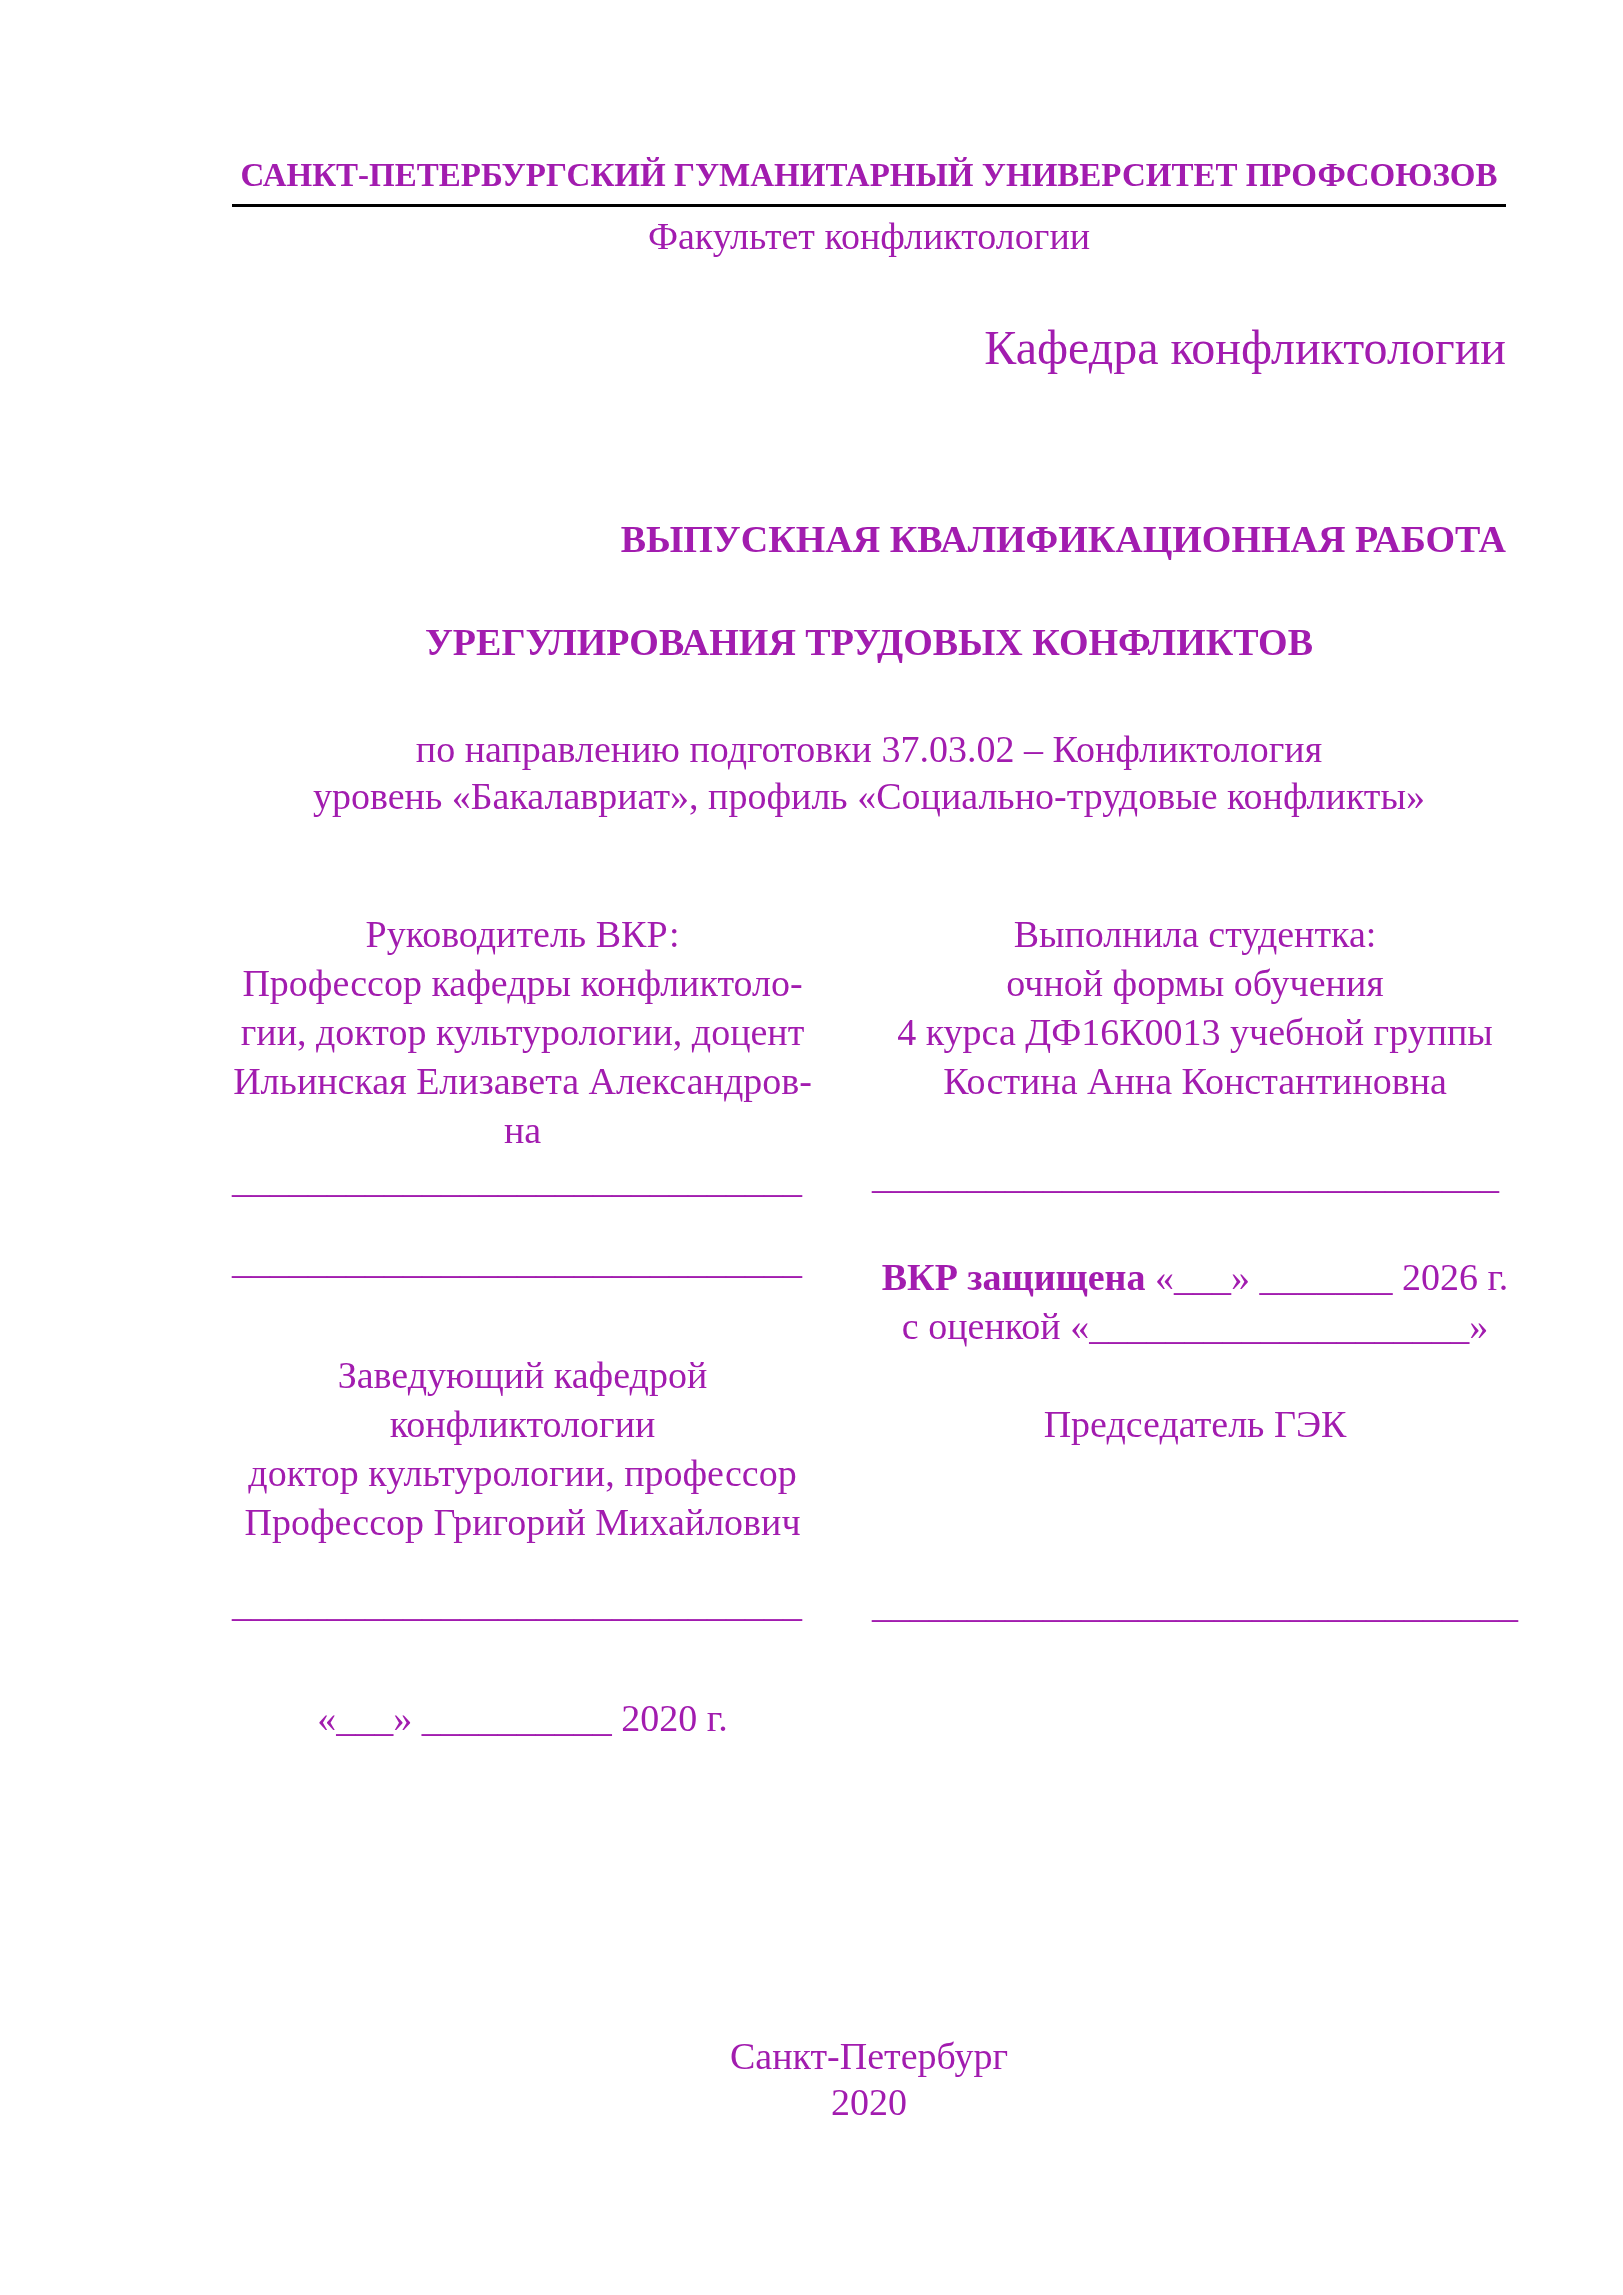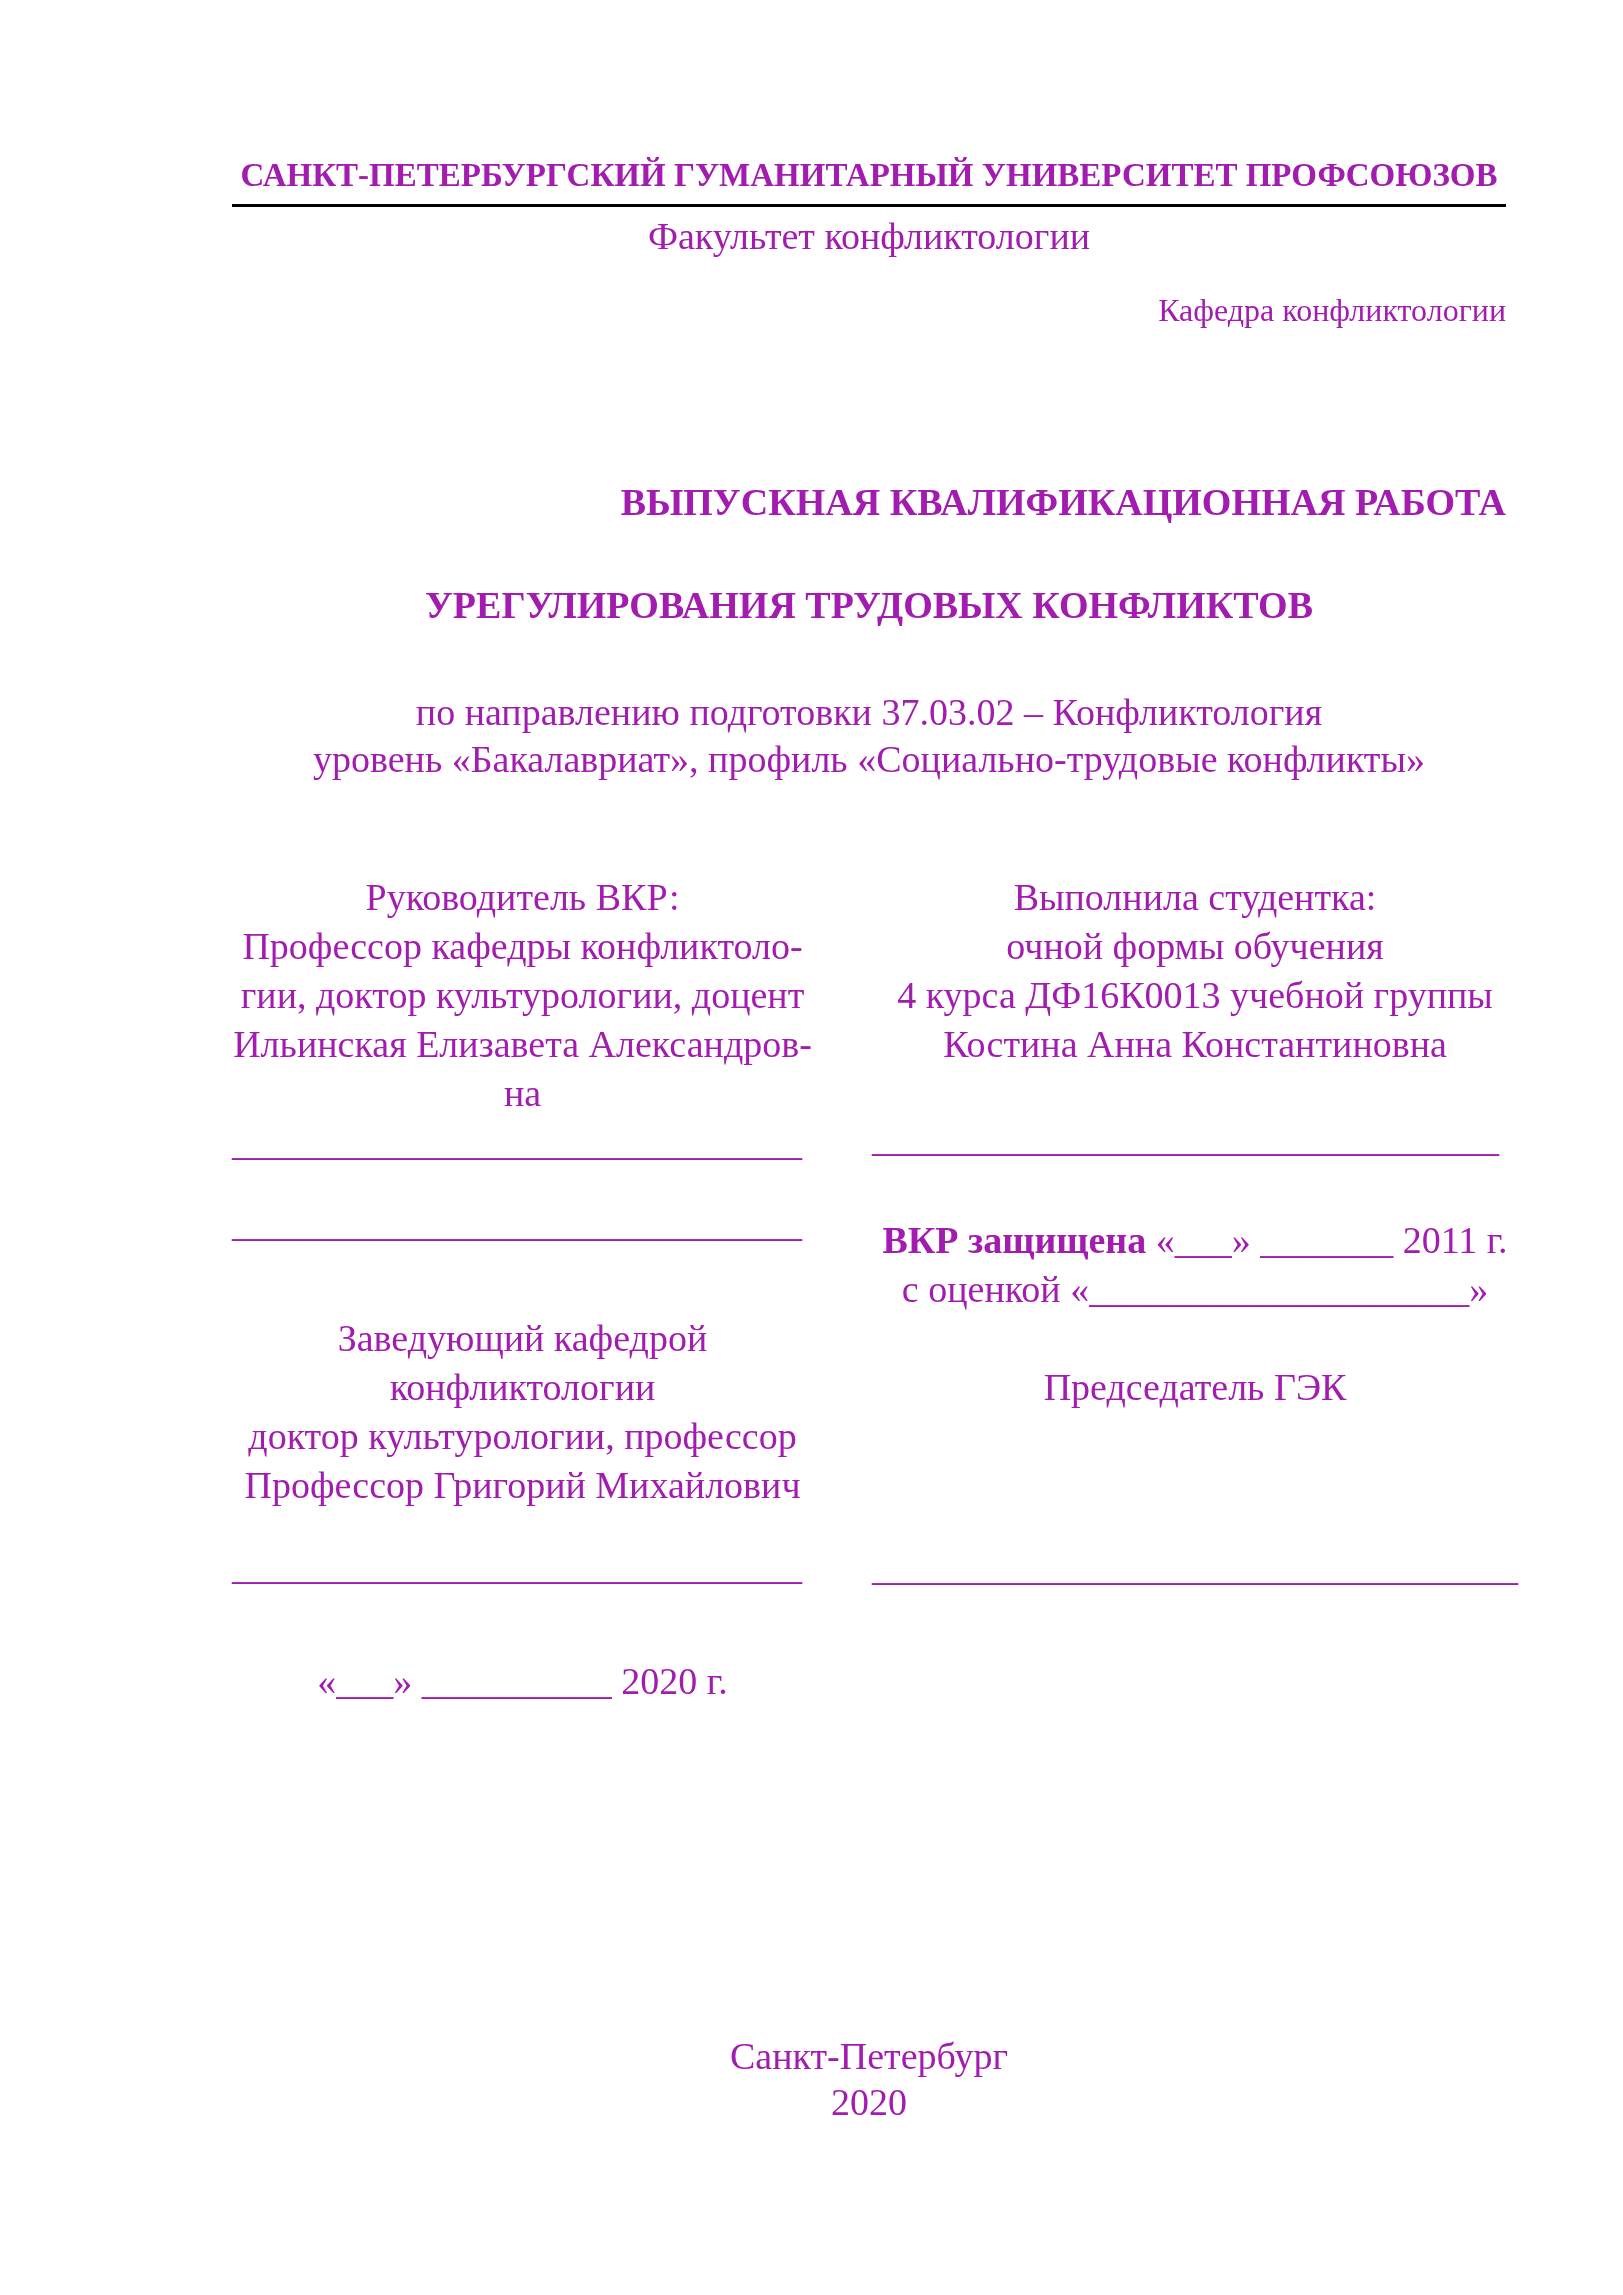--- a/index.html
+++ b/index.html
@@ -29,22 +29,22 @@
     border-bottom: 3.9px solid #000000;
     letter-spacing: 0px;
   }
   .faculty {
     margin-top: 4.7px;
     font-size: 38px;
     line-height: 49px;
     text-align: center;
   }
   .department {
-    margin-top: 25px;
-    font-size: 32px;
+    margin-top: 62px;
+    font-size: 48px;
     line-height: 49px;
     text-align: right;
   }
   .work-type {
     margin-top: 143px;
     font-size: 38px;
     font-weight: bold;
     line-height: 49px;
     text-align: right;
     white-space: nowrap;
@@ -137,21 +137,21 @@
         <div class="sig l-sig3">______________________________</div>
         <div class="line l-date">«___» __________ 2020 г.</div>
       </div>
 
       <div class="col-right">
         <div class="line">Выполнила студентка:</div>
         <div class="line">очной формы обучения</div>
         <div class="line">4 курса ДФ16К0013 учебной группы</div>
         <div class="line">Костина Анна Константиновна</div>
         <div class="sig r-sig1">_________________________________</div>
-        <div class="line r-def"><span class="bold">ВКР защищена</span><span> «___» _______ 2011 г.</span></div>
+        <div class="line r-def"><span class="bold">ВКР защищена</span><span> «___» _______ 2026 г.</span></div>
         <div class="line">с оценкой «____________________»</div>
         <div class="line r-chair">Председатель ГЭК</div>
         <div class="sig r-sig2">__________________________________</div>
       </div>
 
     </div>
   </div>
 
   <div class="footer">
     <div>Санкт-Петербург</div>

